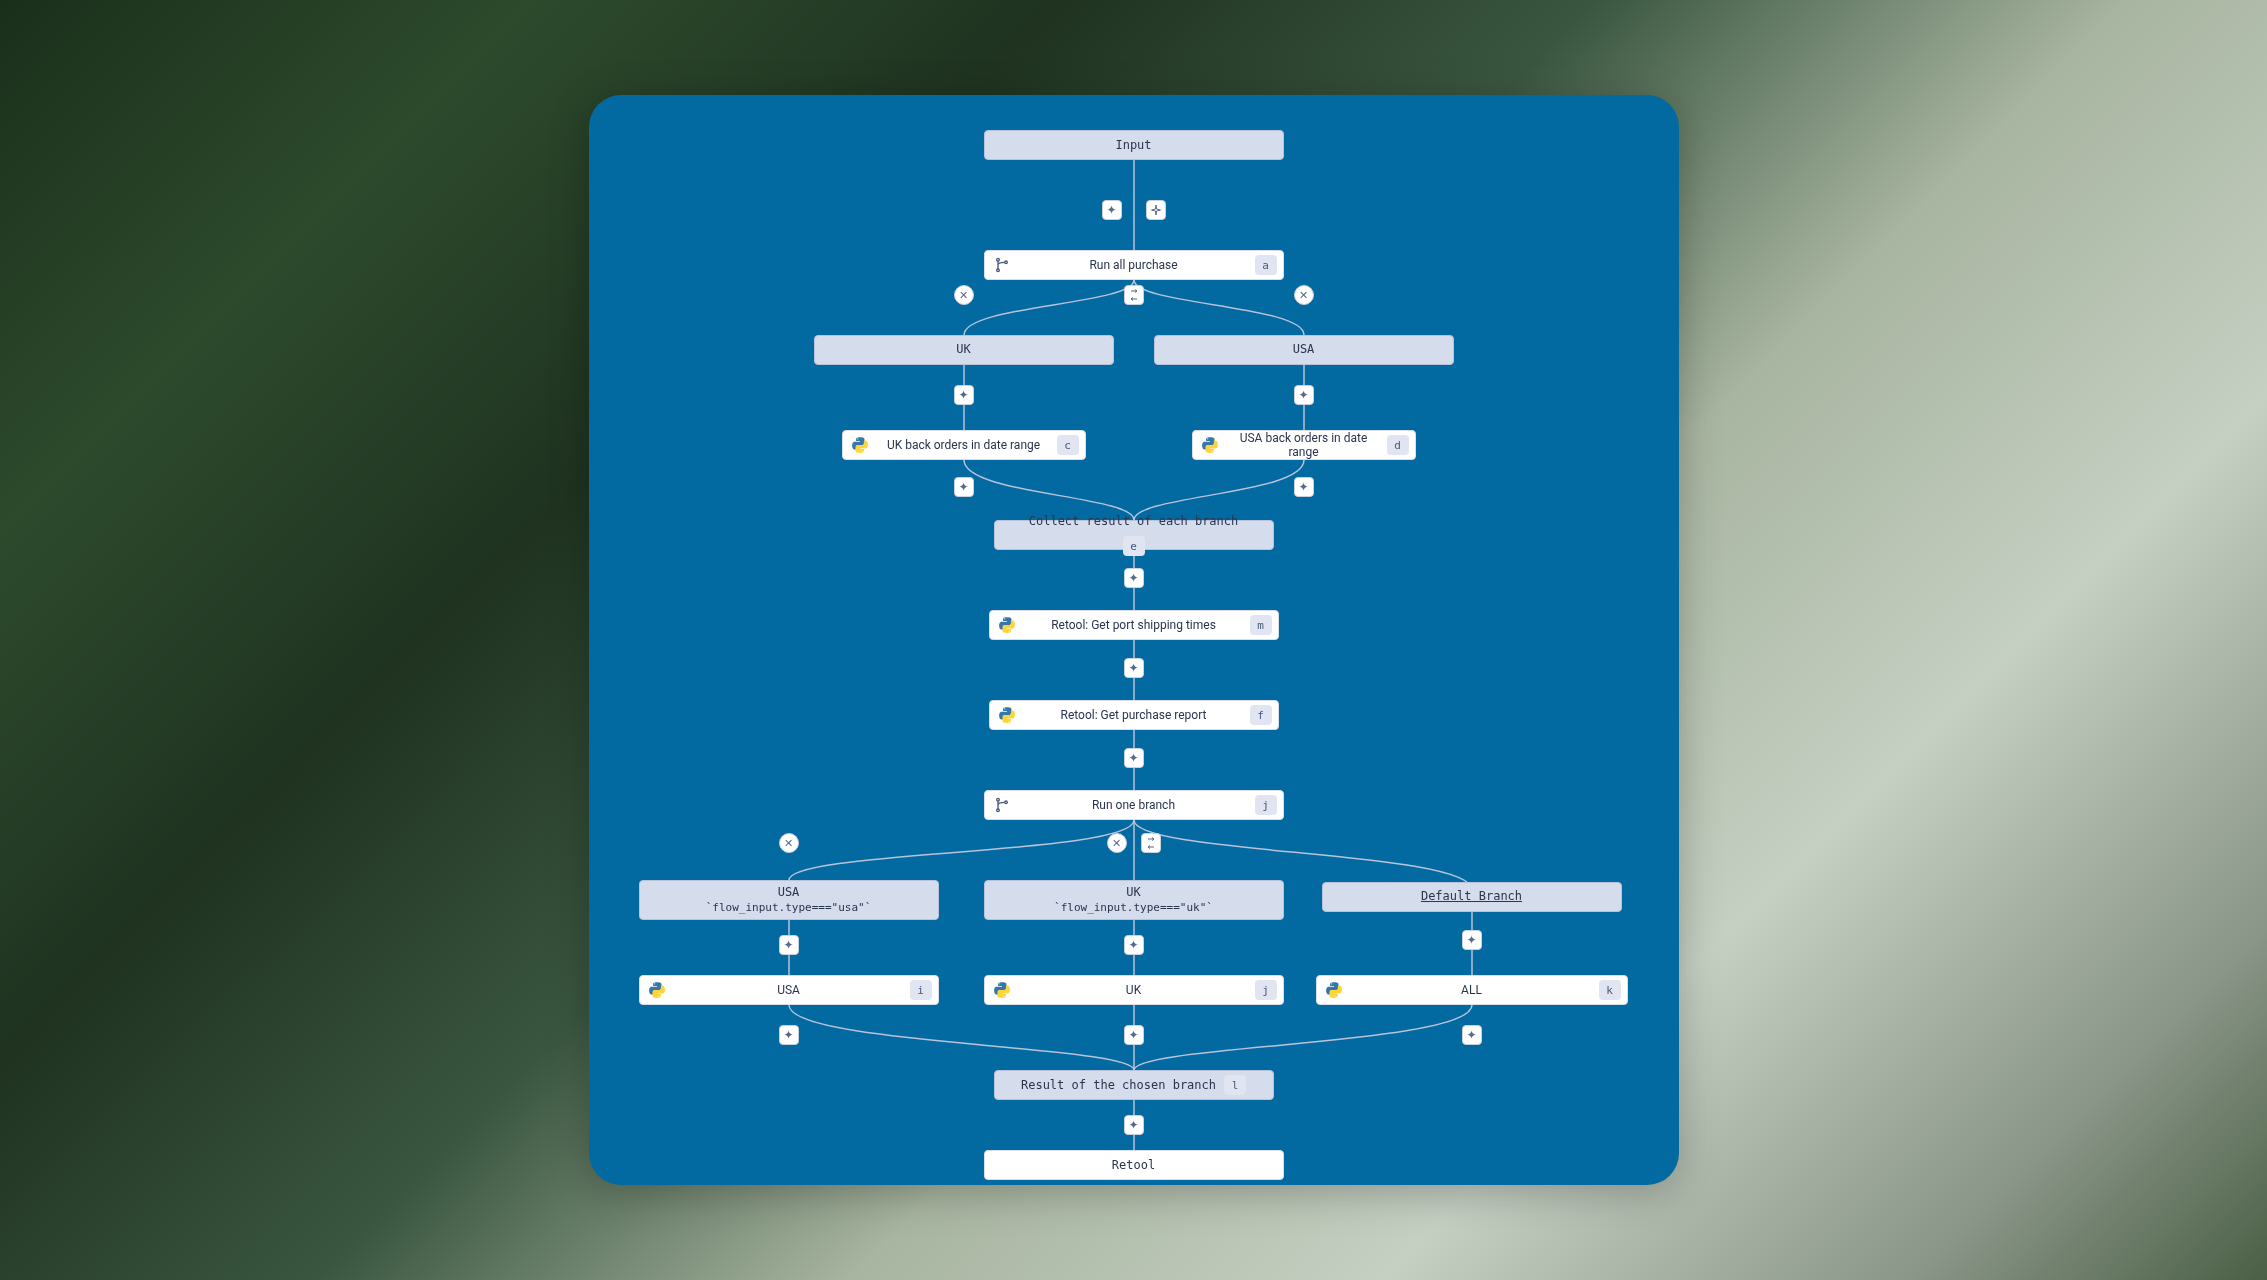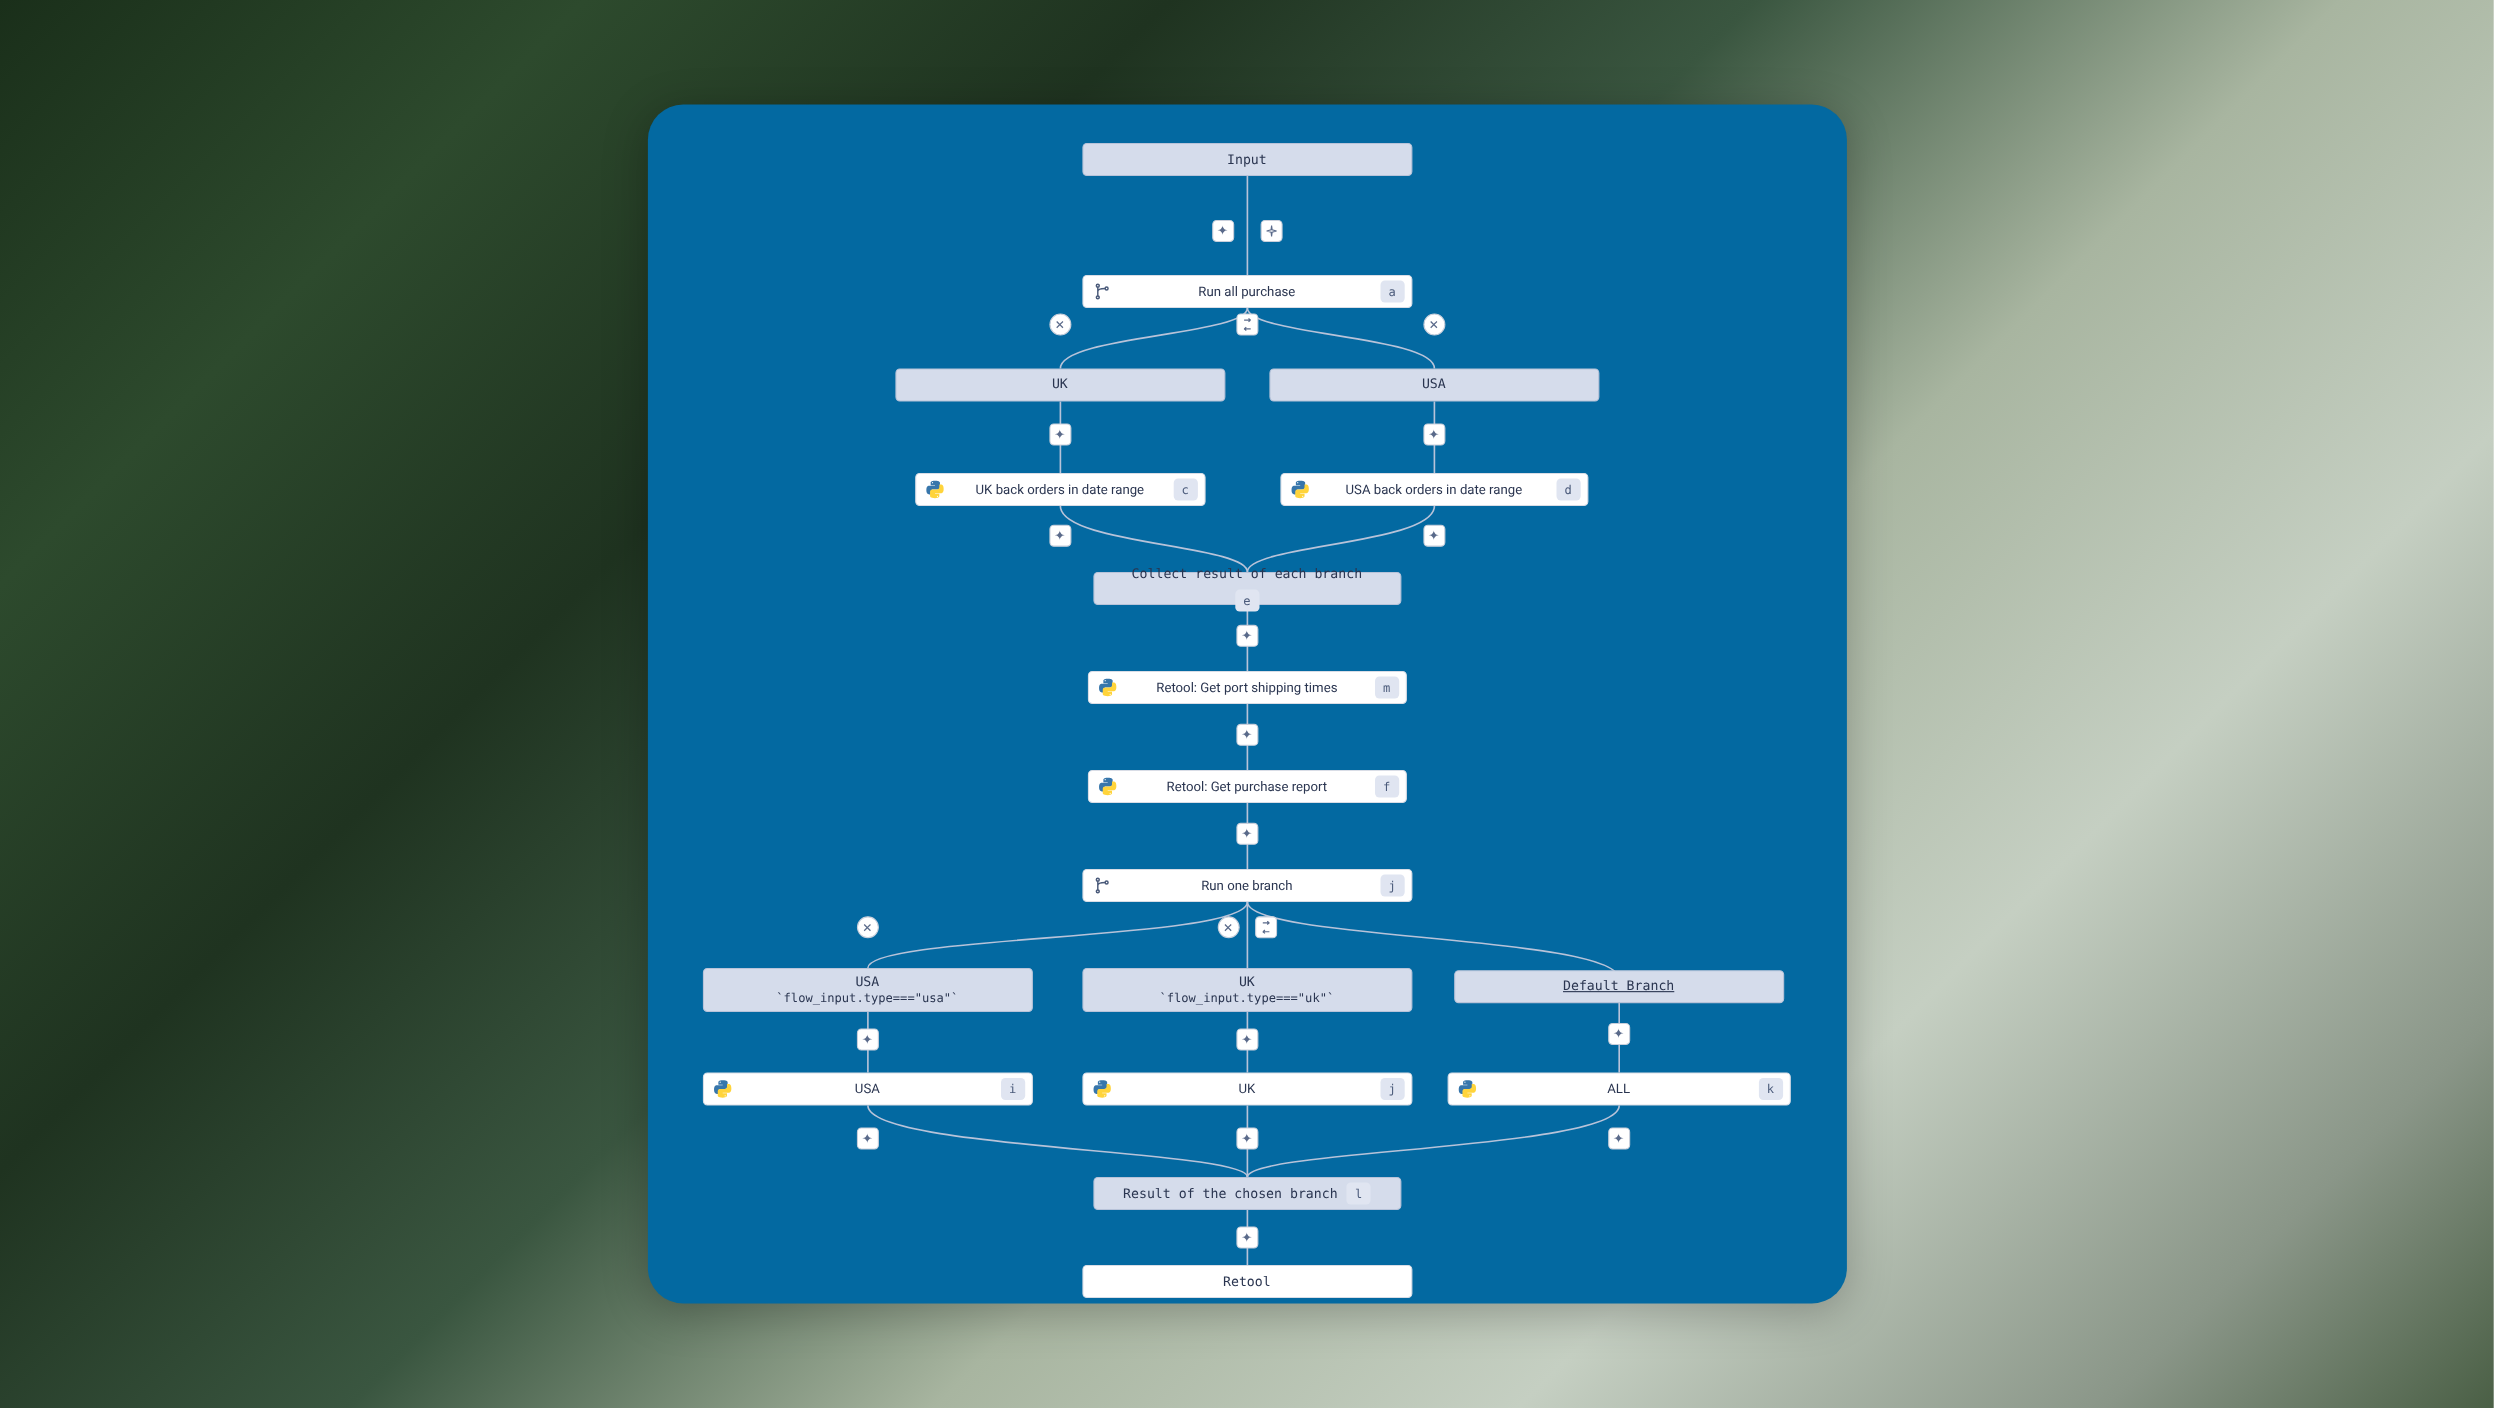--- a/index.html
+++ b/index.html
@@ -262,31 +262,31 @@
     <span>USA</span>
   </div>
 
   <div class="plus-btn" style="left:375px; top:300px;">
       <span>✦</span>
     </div>
   <div class="plus-btn" style="left:715px; top:300px;">
       <span>✦</span>
     </div>
 
-  <div class="node node-step" style="left:375px; top:350px; width:264px;">
+  <div class="node node-step" style="left:375px; top:350px; width:244px;">
     <span class="icon-box">
       <svg class="py-icon" viewBox="0 0 32 32">
           <path fill="#3776ab" d="M16 2c-7 0-7 3-7 3v4h7v1H6s-4 0-4 7 4 7 4 7h3v-4s0-4 4-4h7s4 0 4-4V5s0-3-8-3zm-4 2a1 1 0 110 2 1 1 0 010-2z"></path>
           <path fill="#ffd43b" d="M16 30c7 0 7-3 7-3v-4h-7v-1h10s4 0 4-7-4-7-4-7h-3v4s0 4-4 4h-7s-4 0-4 4v7s0 3 8 3zm4-2a1 1 0 110-2 1 1 0 010 2z"></path>
         </svg>
     </span>
     <span class="step-label">UK back orders in date range</span>
     <span class="key-badge">c</span>
   </div>
-  <div class="node node-step" style="left:715px; top:350px; width:280px;">
+  <div class="node node-step" style="left:715px; top:350px; width:224px;">
     <span class="icon-box">
       <svg class="py-icon" viewBox="0 0 32 32">
           <path fill="#3776ab" d="M16 2c-7 0-7 3-7 3v4h7v1H6s-4 0-4 7 4 7 4 7h3v-4s0-4 4-4h7s4 0 4-4V5s0-3-8-3zm-4 2a1 1 0 110 2 1 1 0 010-2z"></path>
           <path fill="#ffd43b" d="M16 30c7 0 7-3 7-3v-4h-7v-1h10s4 0 4-7-4-7-4-7h-3v4s0 4-4 4h-7s-4 0-4 4v7s0 3 8 3zm4-2a1 1 0 110-2 1 1 0 010 2z"></path>
         </svg>
     </span>
     <span class="step-label">USA back orders in date range</span>
     <span class="key-badge">d</span>
   </div>
 

